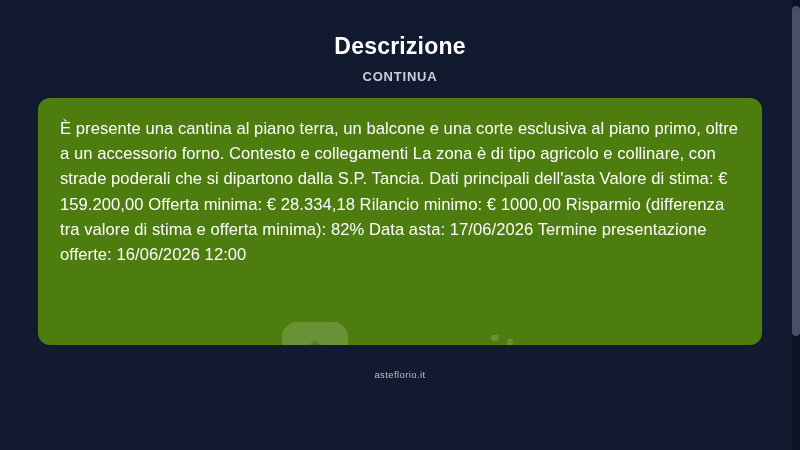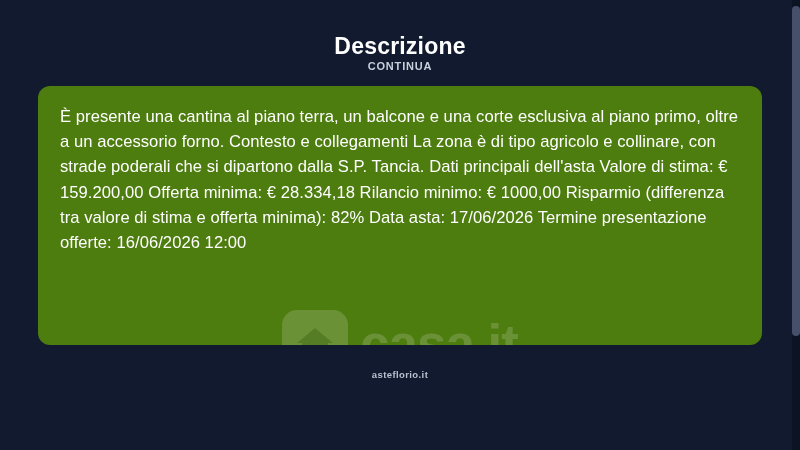--- a/index.html
+++ b/index.html
@@ -24,21 +24,22 @@
   }
   .title {
     margin-top: 33px;
     font-size: 23px;
     font-weight: bold;
     letter-spacing: 0.2px;
     color: #ffffff;
     text-align: center;
   }
   .continua {
-    font-size: 11px;
+    margin-top: 9px;
+    font-size: 13px;
     font-weight: bold;
     letter-spacing: 0.8px;
     color: #c9cfdd;
     text-align: right;
   }
   .card {
     position: relative;
     margin-top: 14px;
     width: 724px;
     height: 320px;
@@ -80,21 +81,21 @@
   .wm-logo svg { display: block; }
   .wm-text {
     font-size: 53px;
     font-weight: bold;
     color: #ffffff;
     letter-spacing: -1px;
   }
   .footer {
     margin-top: 24px;
     font-size: 9.5px;
-    font-weight: bold;
+    font-weight: normal;
     color: #b9c0d0;
     letter-spacing: 0.4px;
     text-align: center;
   }
   .scrollbar-track {
     position: absolute;
     right: 0;
     top: 0;
     width: 8px;
     height: 450px;

